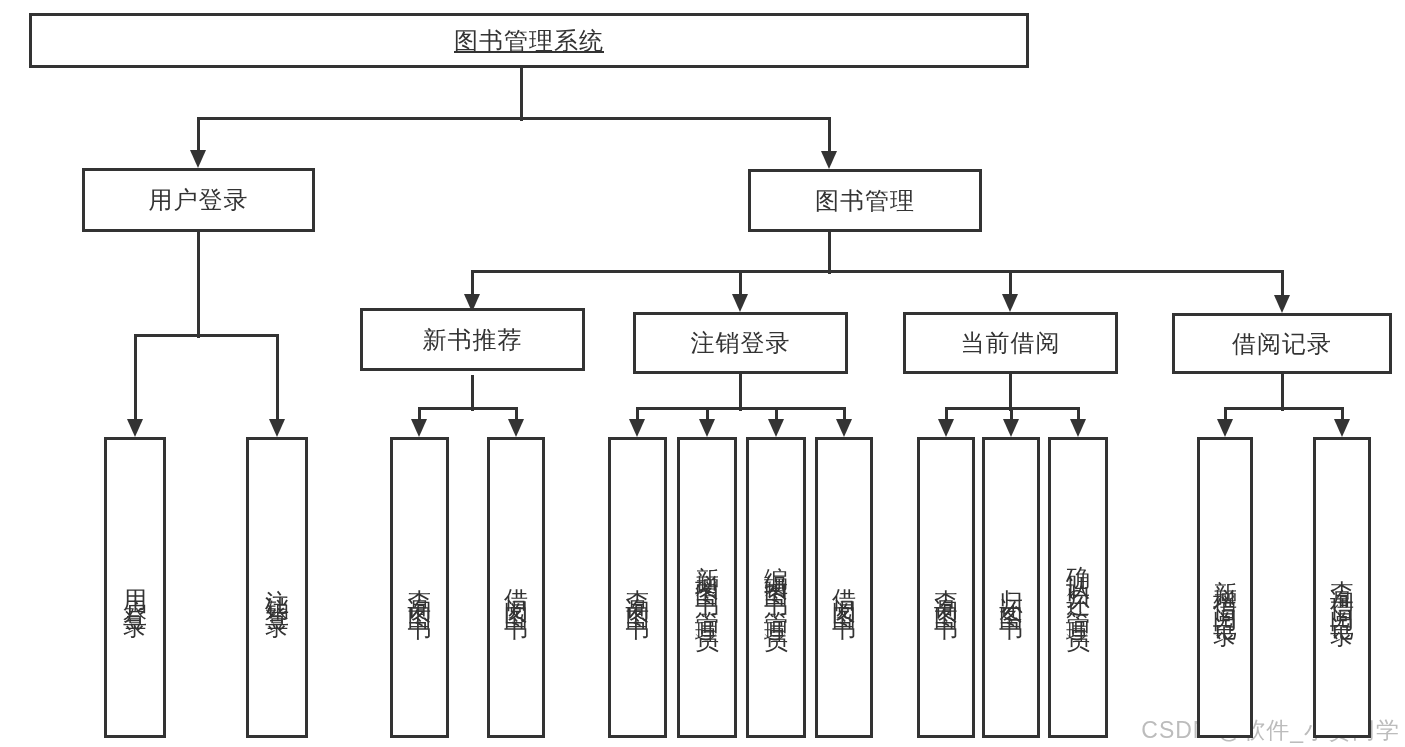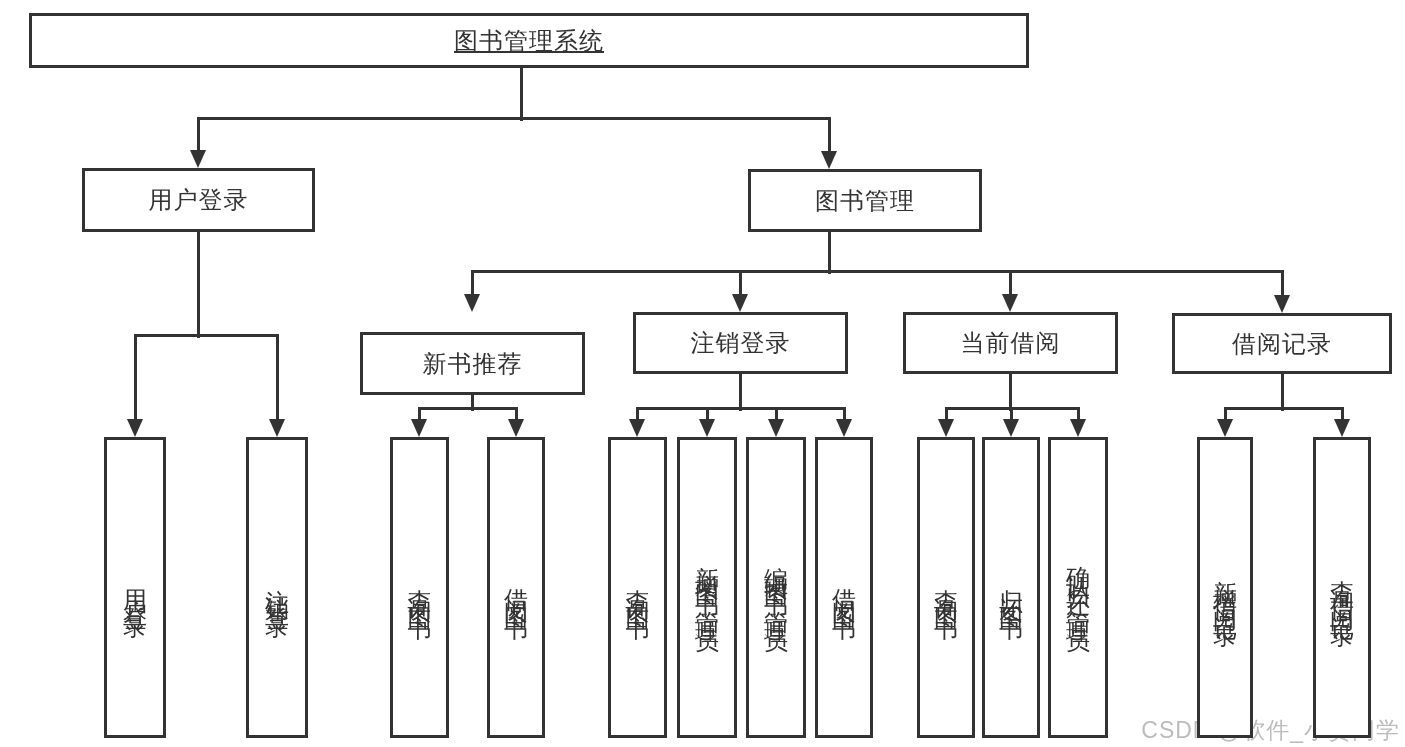--- a/index.html
+++ b/index.html
@@ -104,21 +104,21 @@
     <div class="arrowhead" style="left: 1070px; top: 419px; border-top-color: rgb(51, 51, 51);"></div>
     <div class="line" style="left: 1280.5px; top: 374px; width: 3px; height: 37px; background: rgb(51, 51, 51);"></div>
     <div class="line" style="left: 1223.5px; top: 406.5px; width: 120px; height: 3px; background: rgb(51, 51, 51);"></div>
     <div class="line" style="left: 1223.5px; top: 408px; width: 3px; height: 13px; background: rgb(51, 51, 51);"></div>
     <div class="arrowhead" style="left: 1217px; top: 419px; border-top-color: rgb(51, 51, 51);"></div>
     <div class="line" style="left: 1340.5px; top: 408px; width: 3px; height: 13px; background: rgb(51, 51, 51);"></div>
     <div class="arrowhead" style="left: 1334px; top: 419px; border-top-color: rgb(51, 51, 51);"></div>
     <div class="node" style="left: 29px; top: 13px; width: 1000px; height: 55px; border-color: rgb(51, 51, 51); color: rgb(51, 51, 51); text-decoration: underline;">图书管理系统</div>
     <div class="node" style="left: 82px; top: 168px; width: 233px; height: 64px; border-color: rgb(51, 51, 51); color: rgb(51, 51, 51);">用户登录</div>
     <div class="node" style="left: 712px; top: 169px; width: 234px; height: 63px; border-color: rgb(51, 51, 51); color: rgb(51, 51, 51); margin-left: 36px;">图书管理</div>
-    <div class="node" style="left: 360px; top: 332px; width: 225px; height: 63px; border-color: rgb(51, 51, 51); color: rgb(51, 51, 51);">新书推荐</div>
+    <div class="node" style="left: 360px; top: 308px; width: 225px; height: 63px; border-color: rgb(51, 51, 51); color: rgb(51, 51, 51);">新书推荐</div>
     <div class="node" style="left: 633px; top: 312px; width: 215px; height: 62px; border-color: rgb(51, 51, 51); color: rgb(51, 51, 51);">注销登录</div>
     <div class="node" style="left: 903px; top: 312px; width: 215px; height: 62px; border-color: rgb(51, 51, 51); color: rgb(51, 51, 51);">当前借阅</div>
     <div class="node" style="left: 1172px; top: 313px; width: 220px; height: 61px; border-color: rgb(51, 51, 51); color: rgb(51, 51, 51);">借阅记录</div>
     <div class="node v" style="left: 104px; top: 437px; width: 62px; height: 301px; border-color: rgb(51, 51, 51); color: rgb(51, 51, 51);">用户登录</div>
     <div class="node v" style="left: 246px; top: 437px; width: 62px; height: 301px; border-color: rgb(51, 51, 51); color: rgb(51, 51, 51);">注销登录</div>
     <div class="node v" style="left: 390px; top: 437px; width: 59px; height: 301px; border-color: rgb(51, 51, 51); color: rgb(51, 51, 51);">查询图书</div>
     <div class="node v" style="left: 487px; top: 437px; width: 58px; height: 301px; border-color: rgb(51, 51, 51); color: rgb(51, 51, 51);">借阅图书</div>
     <div class="node v" style="left: 608px; top: 437px; width: 59px; height: 301px; border-color: rgb(51, 51, 51); color: rgb(51, 51, 51);">查询图书</div>
     <div class="node v" style="left: 677px; top: 437px; width: 60px; height: 301px; border-color: rgb(51, 51, 51); color: rgb(51, 51, 51);">新增图书（管理员）</div>
     <div class="node v" style="left: 746px; top: 437px; width: 60px; height: 301px; border-color: rgb(51, 51, 51); color: rgb(51, 51, 51);">编辑图书（管理员）</div>

